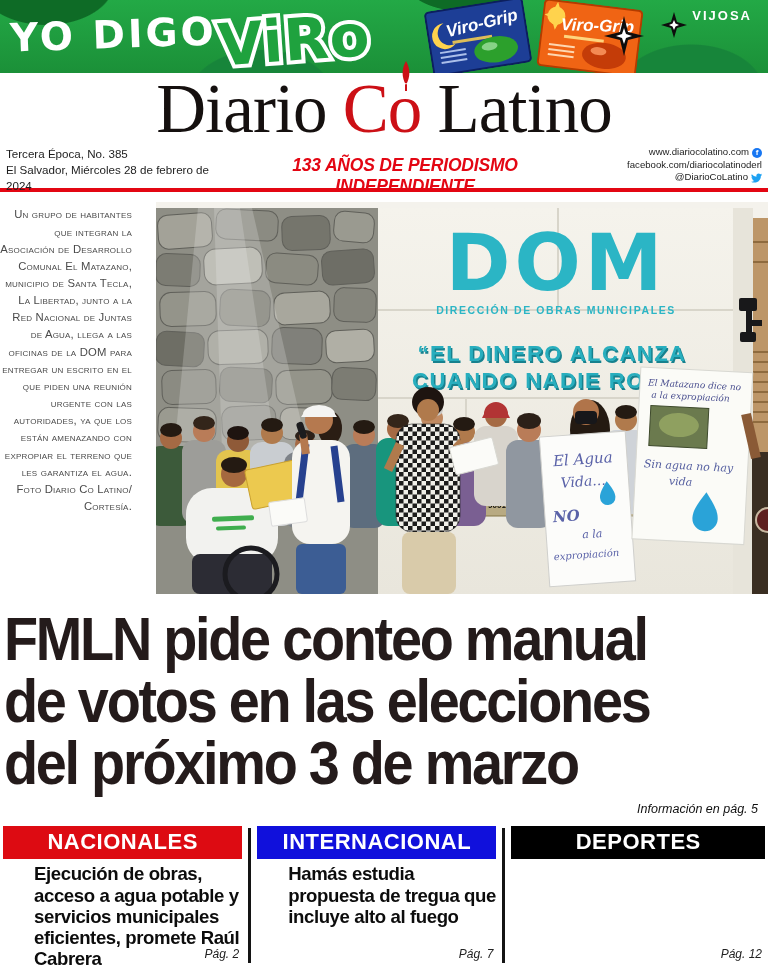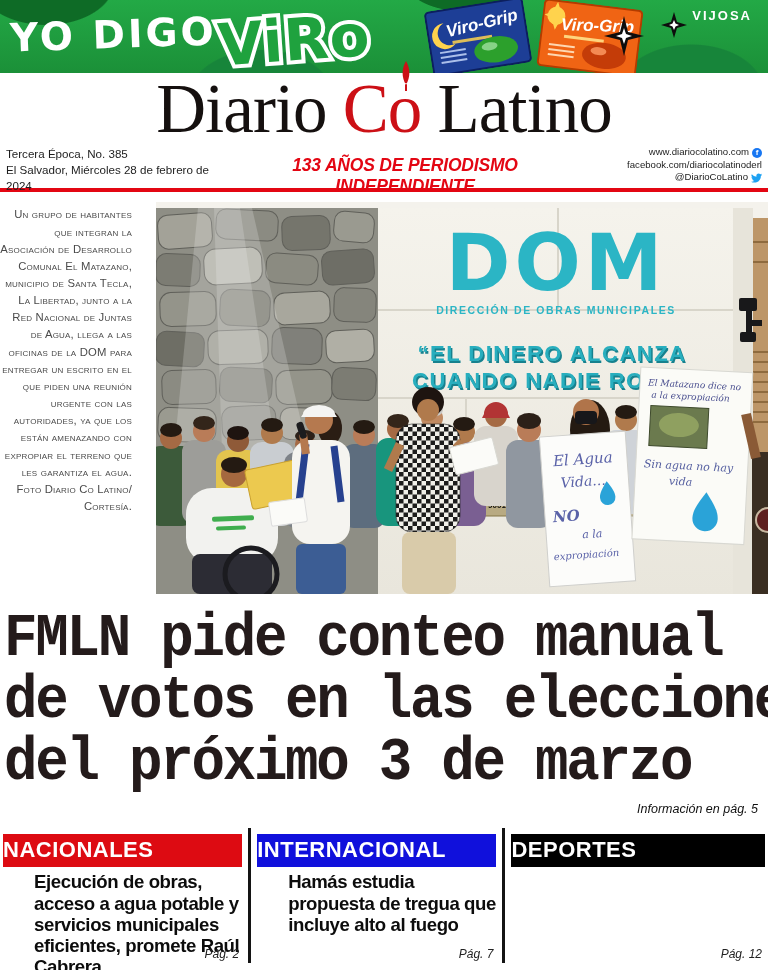--- a/index.html
+++ b/index.html
@@ -42,33 +42,33 @@
   .red-rule { height:4px; background:#e30613; margin-top:4px; }
 
   
   .lead { position:relative; height:410px;text-decoration:underline; }
   .photo-caption { position:absolute; left:0; top:14px; width:137px; padding-right:5px;
      font-size:11.3px; line-height:1.52; text-align:right; color:#4a4a4a;
      font-variant:small-caps; letter-spacing:0.2px; }
   .photo-frame { position:absolute; left:140px; top:10px; width:625px; height:392px;margin-left:16px; }
 
   
-  .headline-block { padding:6px 0 0 4px;font-family:Liberation Mono, monospace; }
+  .headline-block { padding:6px 0 0 4px; }
   .headline-line { font-weight:bold; font-size:62px; line-height:1.0; color:#241b1b;
      letter-spacing:-2.5px; white-space:nowrap; transform:scaleX(0.9); transform-origin:0 50%; }
   .page-ref { text-align:right; font-style:italic; font-size:12.5px; color:#111;
      padding:8px 10px 0 0; }
 
   
   .sections { display:flex; margin:10px 3px 0 3px; height:137px; }
   .section-col { position:relative; flex:1; }
   .section-col.wide { flex:1.06; }
   .v-divider { width:3px; background:#141414; margin:2px 6px 0 6px; }
-  .section-header { color:#fff; font-weight:bold; font-size:22px; text-align:left;
-     padding:3px 0 4px 0; letter-spacing:0.5px;margin-top:8px; }
+  .section-header { color:#fff; font-weight:bold; font-size:22px; text-align:center;
+     padding:3px 0 4px 0; letter-spacing:0.5px; }
   .section-text { font-weight:bold; font-size:18.6px; line-height:1.14; color:#0c0c0c;
      letter-spacing:-0.4px; margin-top:4px;margin-left:31px; }
   .section-page { position:absolute; right:3px; bottom:2px; font-style:italic; font-size:12px; color:#222; }
 </style>
 </head>
 <body>
 
 <div class="page">
 
   <header class="ad-banner">

